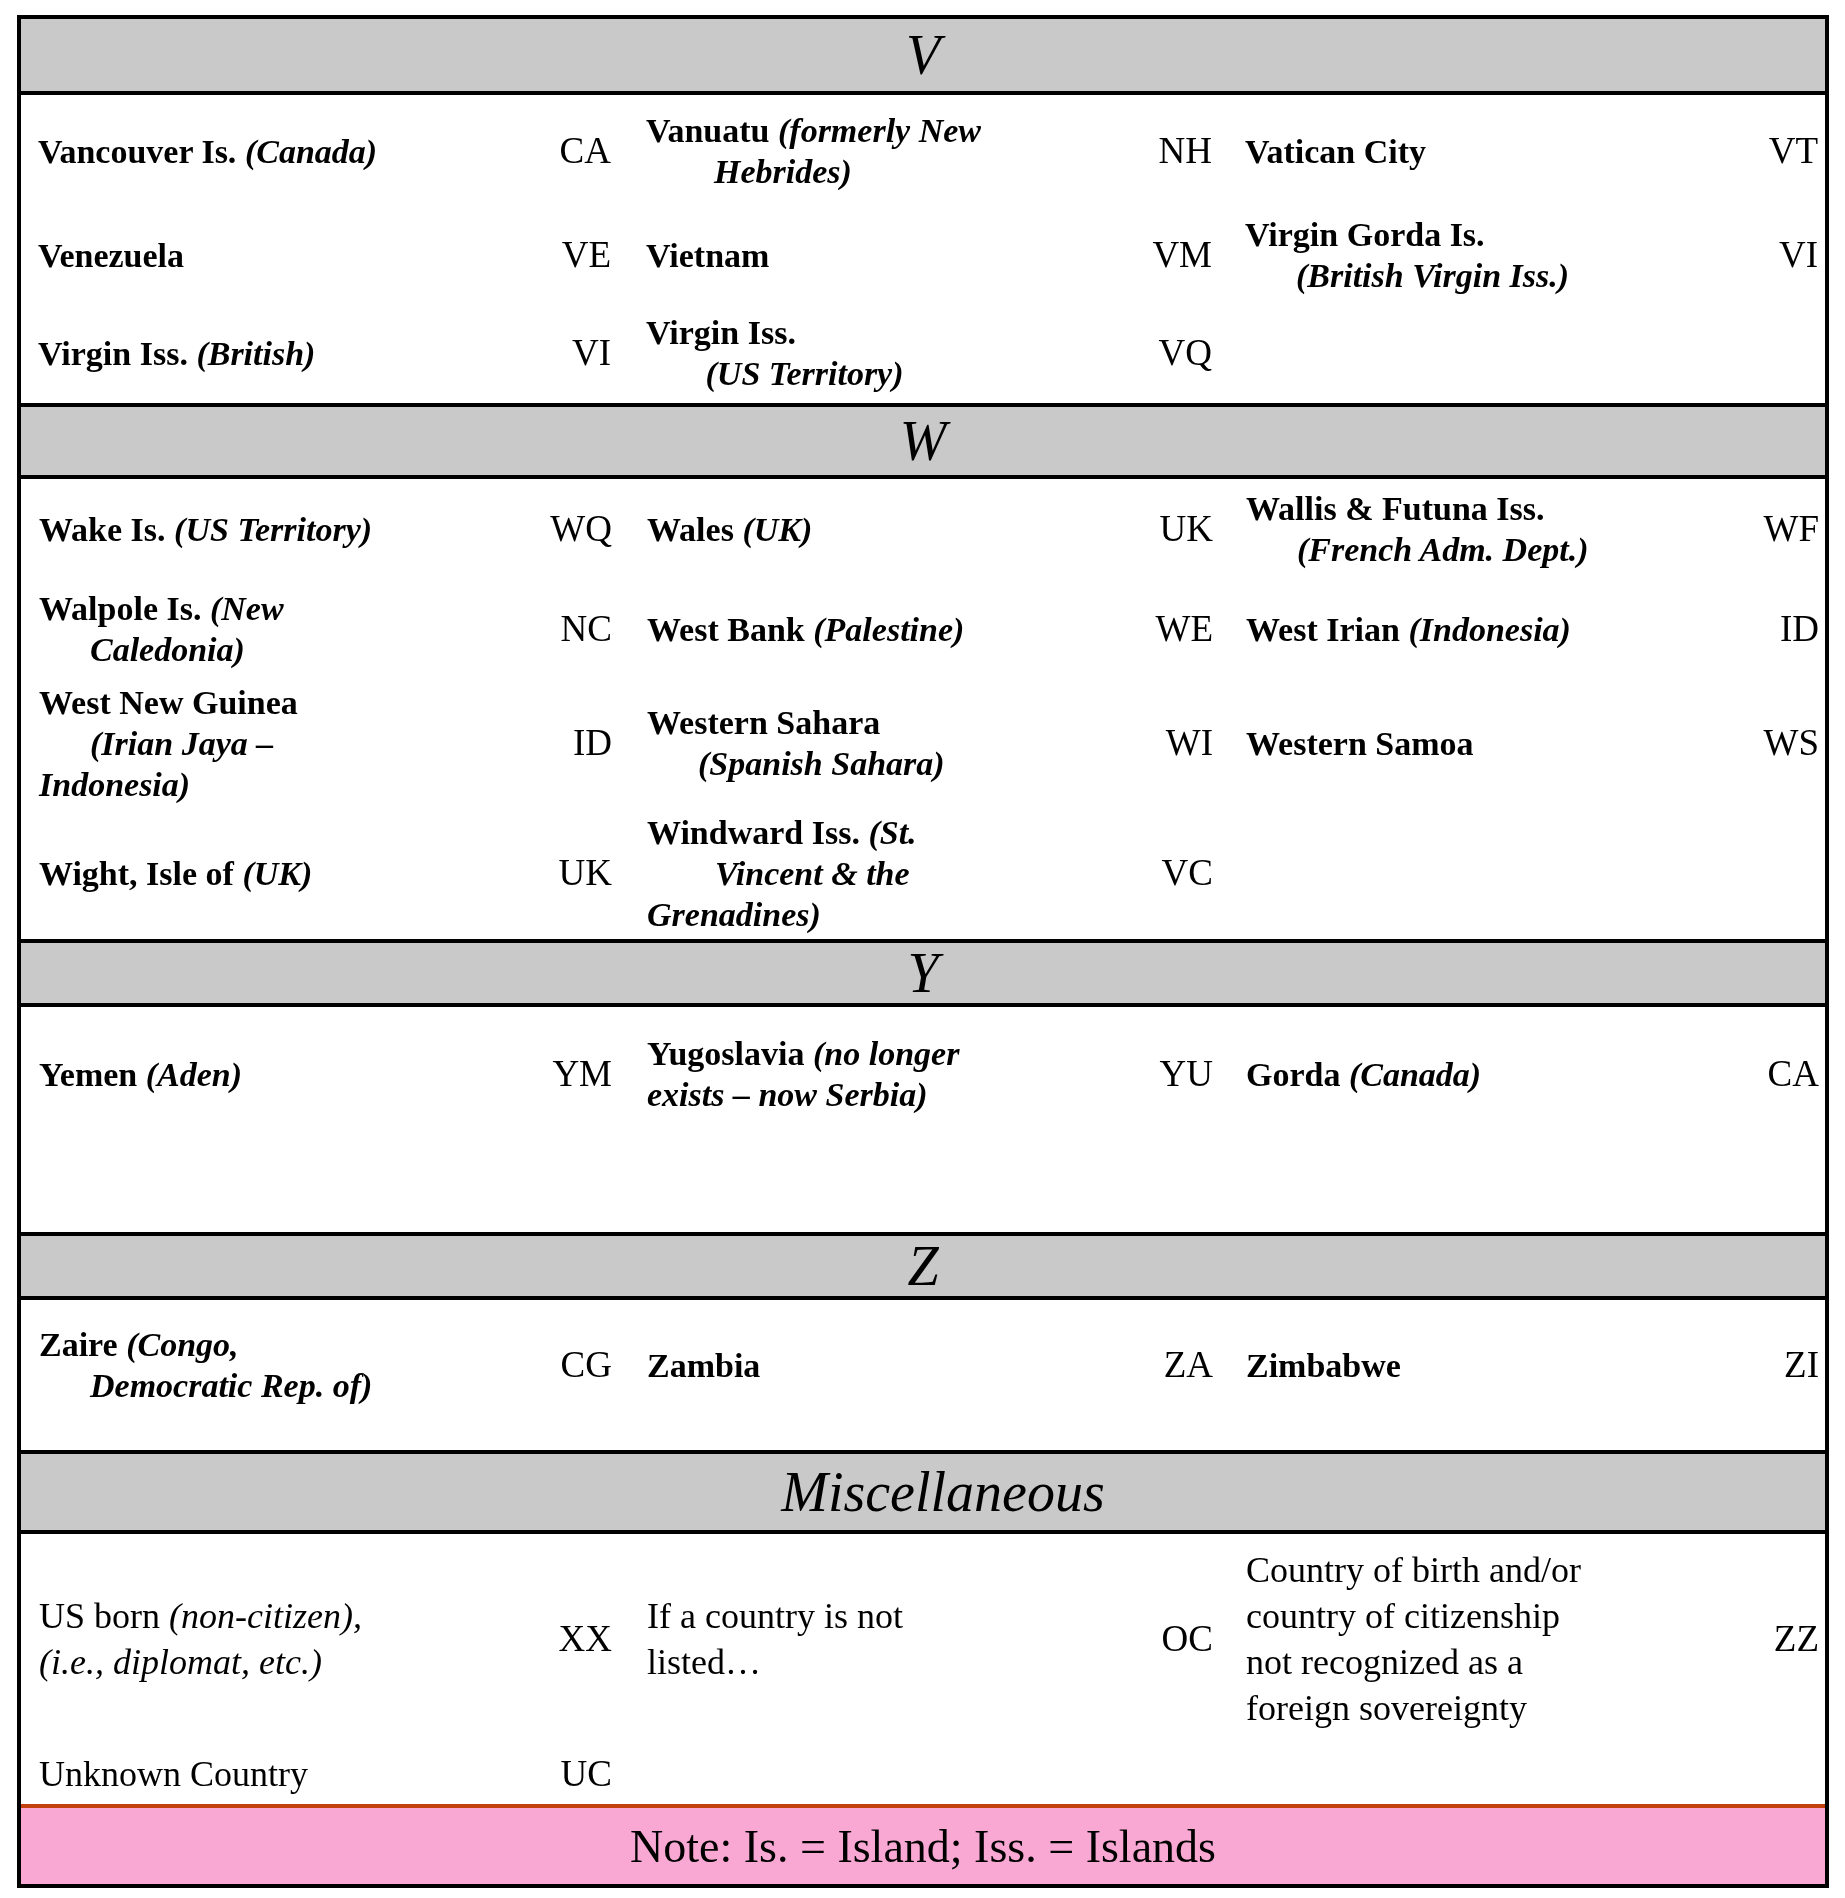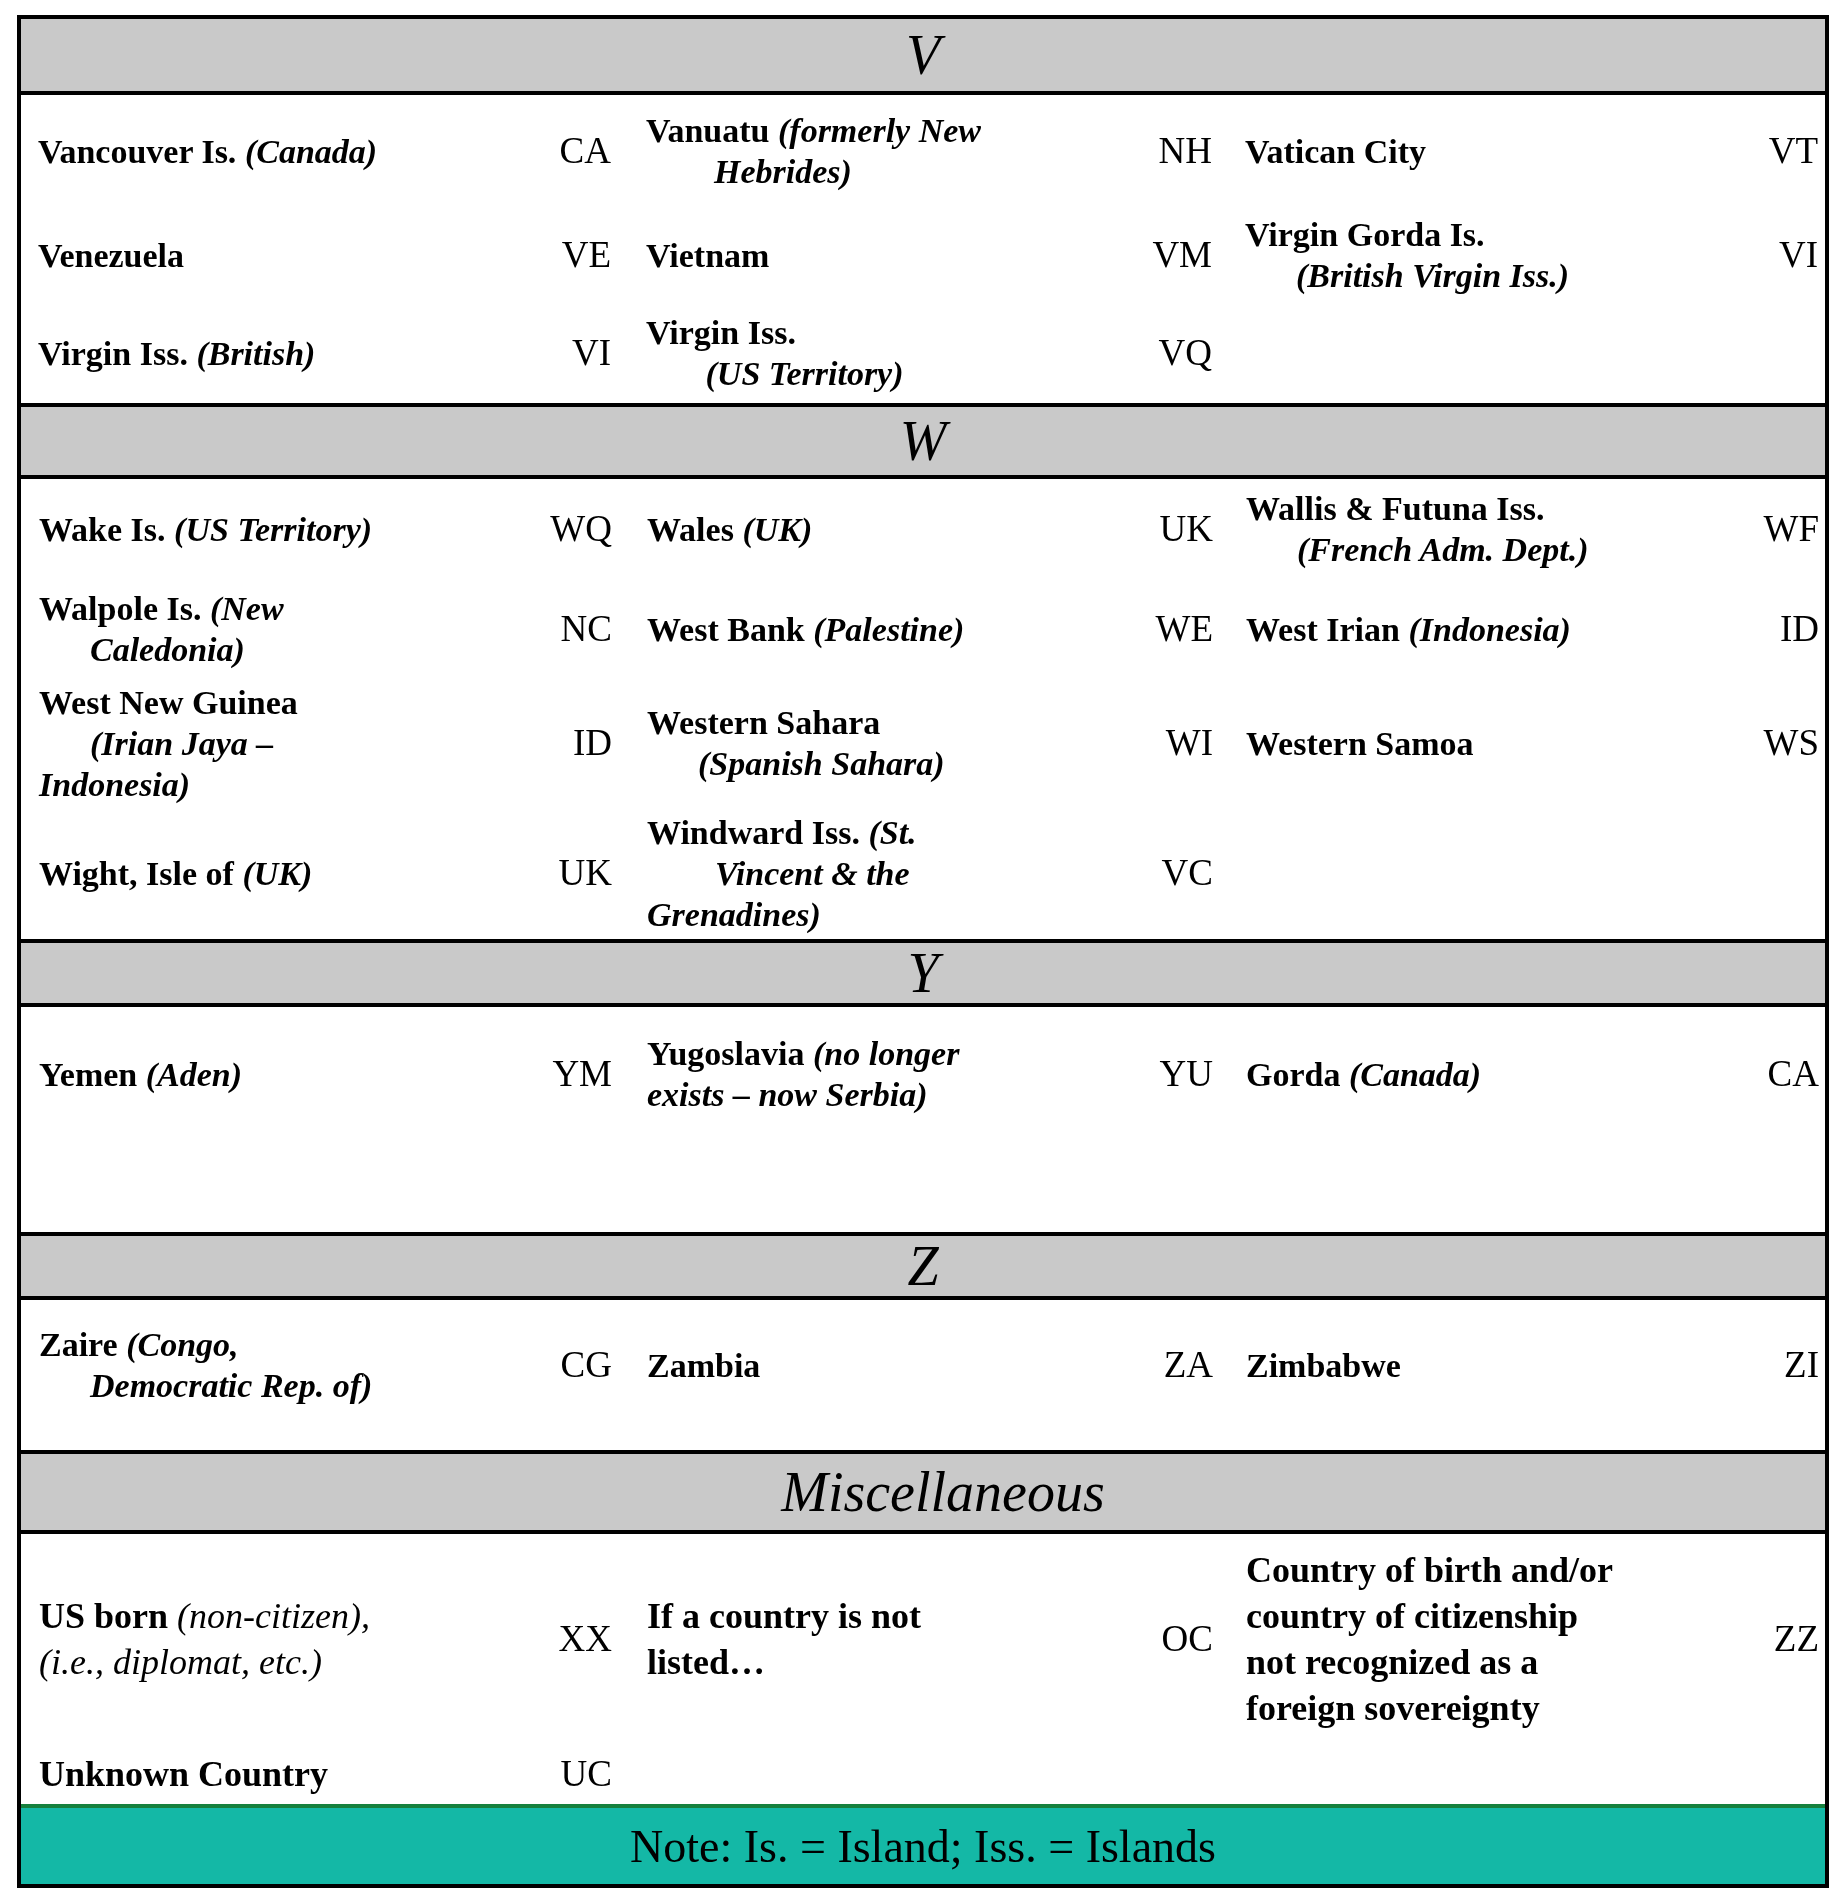--- a/index.html
+++ b/index.html
@@ -33,25 +33,25 @@
     font-size:34px;line-height:41px;font-weight:bold;
     white-space:pre-wrap;
   }
   .sec-body.misc-body .name{font-weight:normal;font-size:36px;line-height:46px;}
   .code{
     align-self:center;text-align:right;
     font-size:37px;font-weight:normal;line-height:1.1;
   }
   .seg-b{font-weight:bold;font-style:normal;}
   .seg-bi{font-weight:bold;font-style:italic;}
-  .seg-r{font-weight:bold;font-style:normal;}
+  .seg-r{font-weight:normal;font-style:normal;}
   .seg-ri{font-weight:normal;font-style:italic;}
   .note-bar{
-    background:#14b8a6;height:80px;box-sizing:border-box;
-    border-top:4px solid #15803d;
+    background:#f9a8d4;height:80px;box-sizing:border-box;
+    border-top:4px solid #c2410c;
     display:flex;align-items:center;justify-content:center;
     font-size:46px;
   }
   .gap{min-width:0;}
 </style>
 </head>
 <body>
 
 <div class="page">
   <div class="doc-table" id="table-root">

